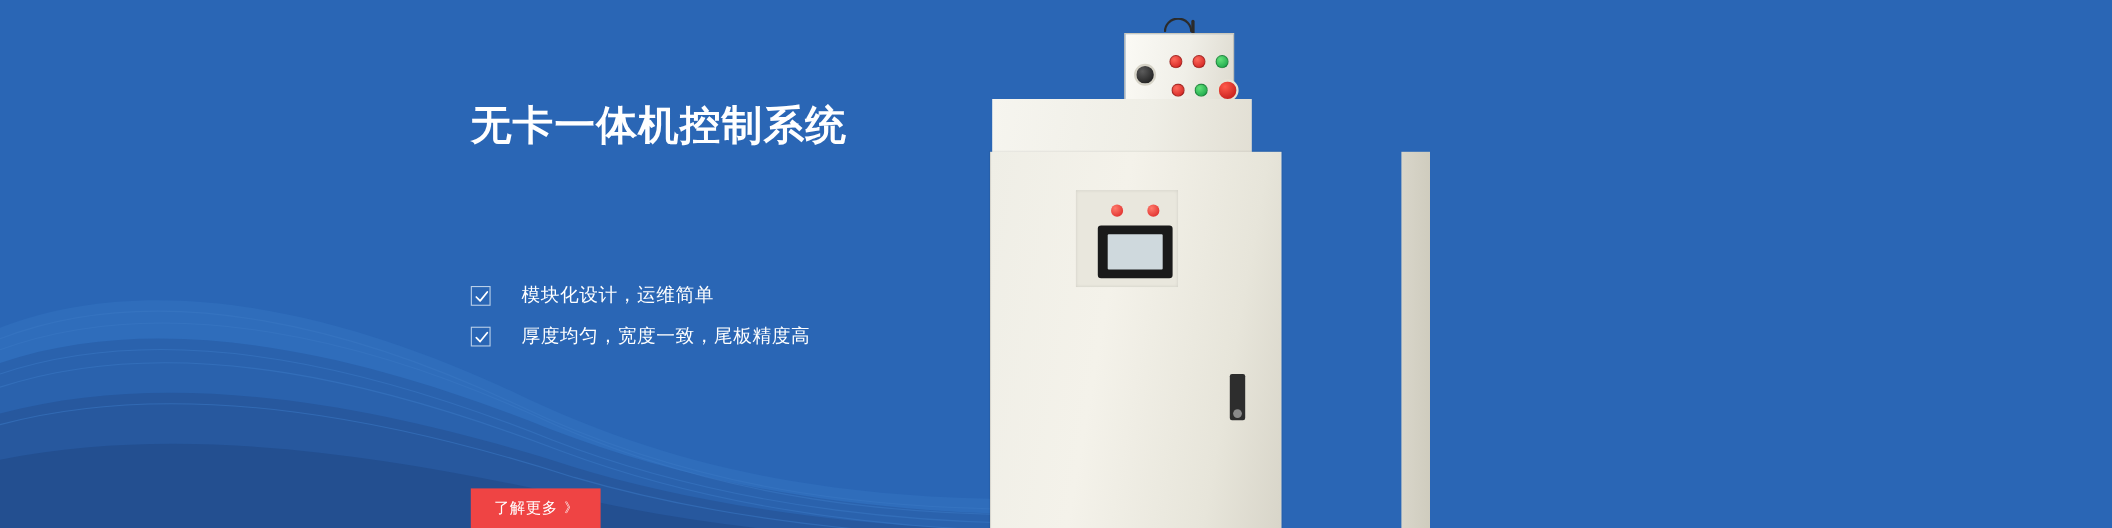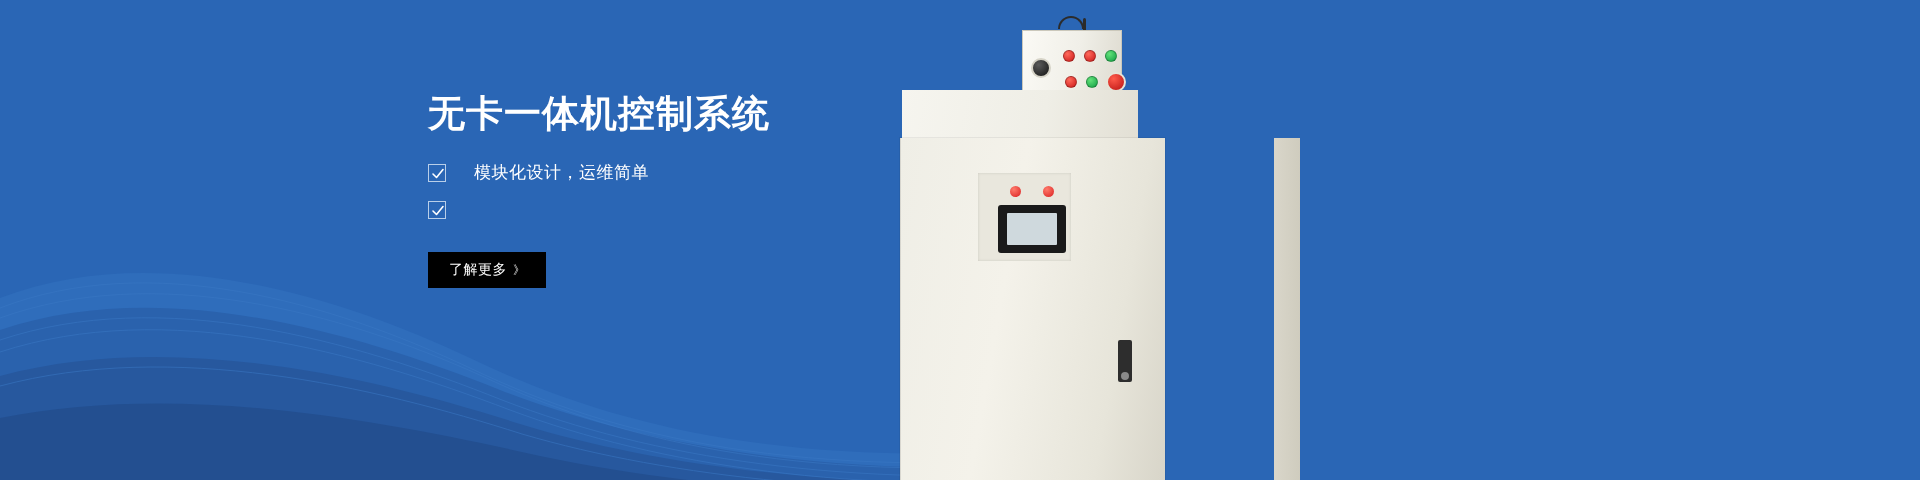--- a/index.html
+++ b/index.html
@@ -12,21 +12,21 @@
     position:relative;width:1920px;height:480px;overflow:hidden;
     background:#2a66b5;
   }
   
   .waves{position:absolute;left:0;bottom:0;width:1100px;height:300px;pointer-events:none;}
   .waves svg{display:block;width:100%;height:100%;}
 
   
   .content{
     position:absolute;left:428px;top:0;width:560px;height:480px;
-    display:flex;flex-direction:column;justify-content:flex-start;
+    display:flex;flex-direction:column;justify-content:space-between;
   }
   .title{
     margin-top:92px;
     color:#ffffff;
     font-size:37px;
     font-weight:bold;
     letter-spacing:1px;
     line-height:1.2;
     white-space:nowrap;
   }
@@ -39,21 +39,21 @@
     box-sizing:border-box;
   }
   .cbox svg{position:absolute;left:2px;top:2px;}
   .feature-label{
     color:#ffffff;font-size:17px;line-height:26px;white-space:nowrap;
     letter-spacing:.5px;
   }
   .cta{
     margin-top:29px;
     width:118px;height:36px;
-    background:#000000;
+    background:#ef4444;
     border:none;
     display:flex;align-items:center;justify-content:center;
     cursor:pointer;
     padding:0;
   }
   .cta-text{color:#ffffff;font-size:14px;letter-spacing:.5px;}
   .cta-arrow{color:#ffffff;font-size:12px;margin-left:6px;opacity:.95;}
 
   
   .photo{position:absolute;left:880px;top:0;width:420px;height:480px;}
@@ -164,20 +164,21 @@
         <span class="feature-label">模块化设计，运维简单</span>
       </div>
 
 
       <div class="feature">
         <span class="cbox">
           <svg width="14" height="14" viewBox="0 0 14 14" aria-hidden="true">
             <path d="M2 7 L5.5 10.5 L12 2.5" fill="none" stroke="#ffffff" stroke-width="1.6" stroke-linecap="round" stroke-linejoin="round"></path>
           </svg>
         </span>
+        <span class="feature-label">厚度均匀，宽度一致，尾板精度高</span>
       </div>
 
     </div>
 
     <button class="cta">
       <span class="cta-text">了解更多</span>
       <span class="cta-arrow">》</span>
     </button>
 
   </div>

